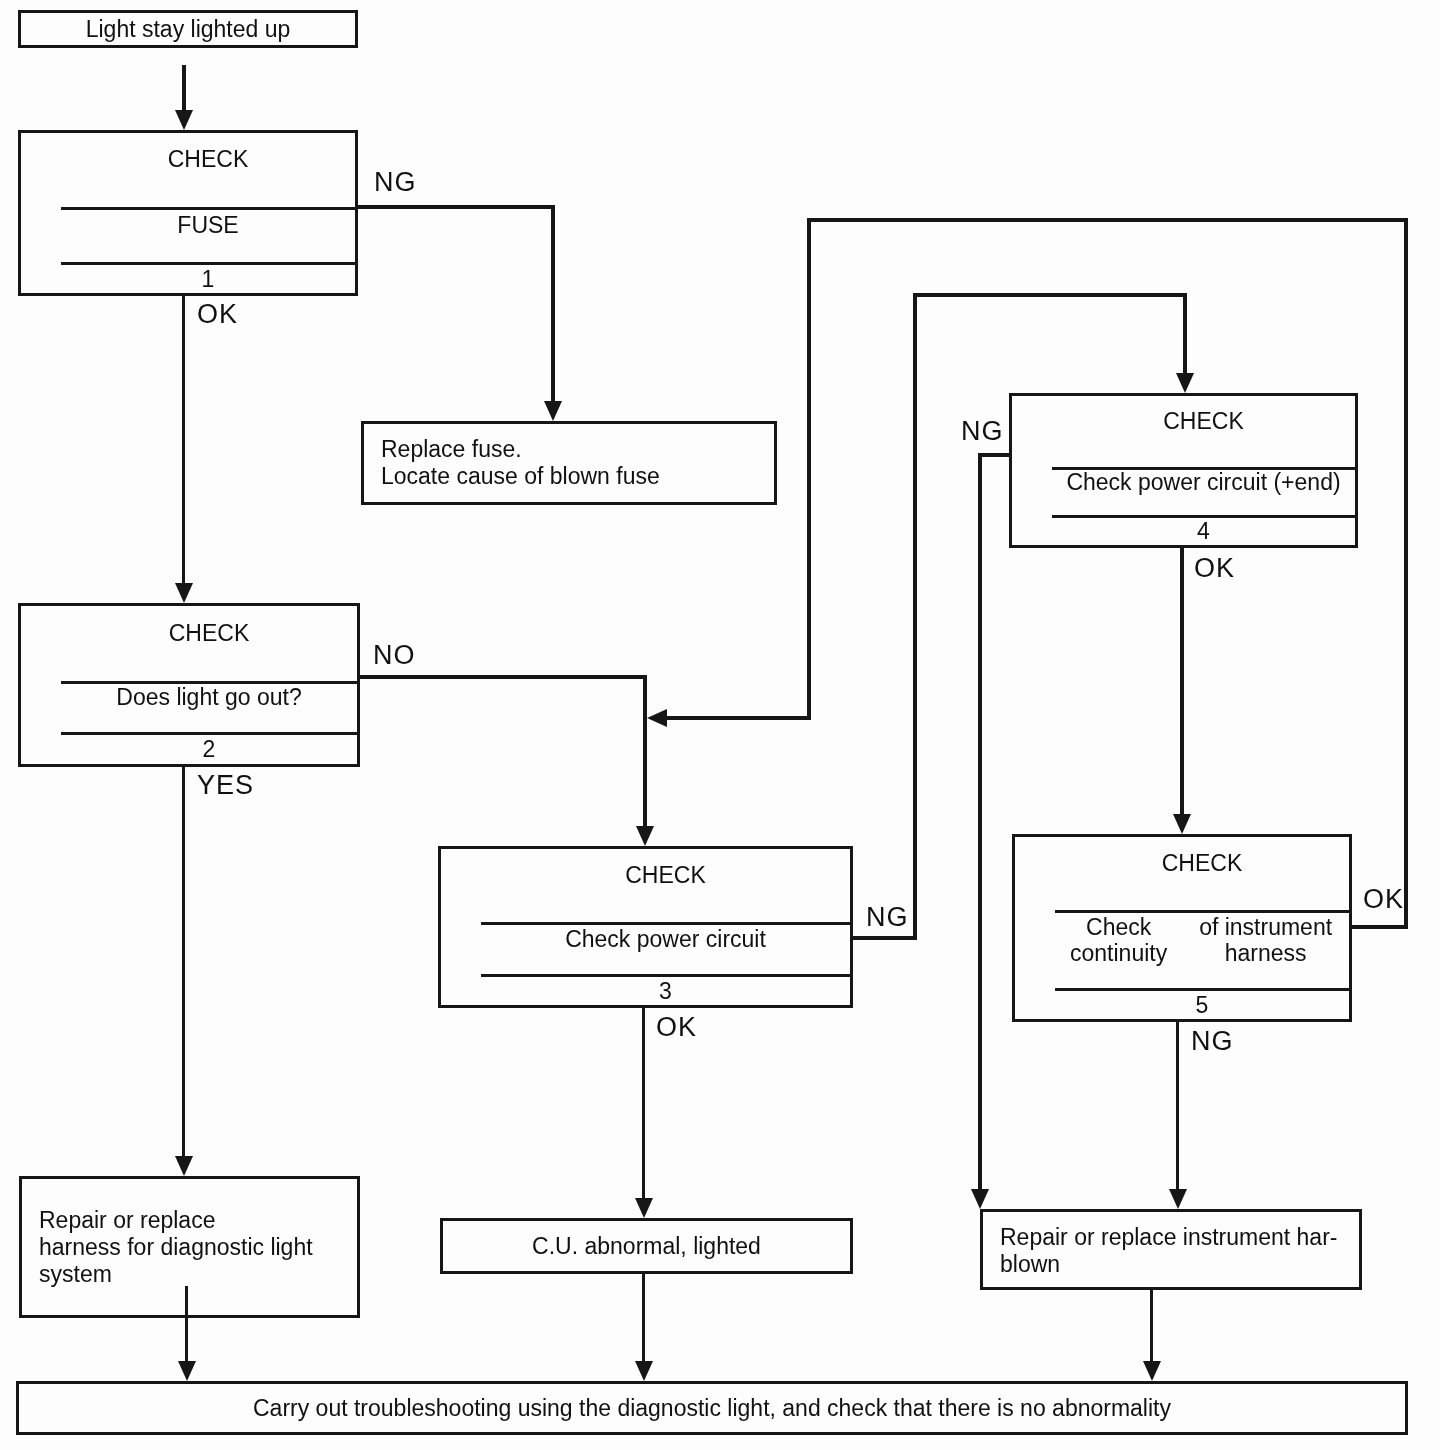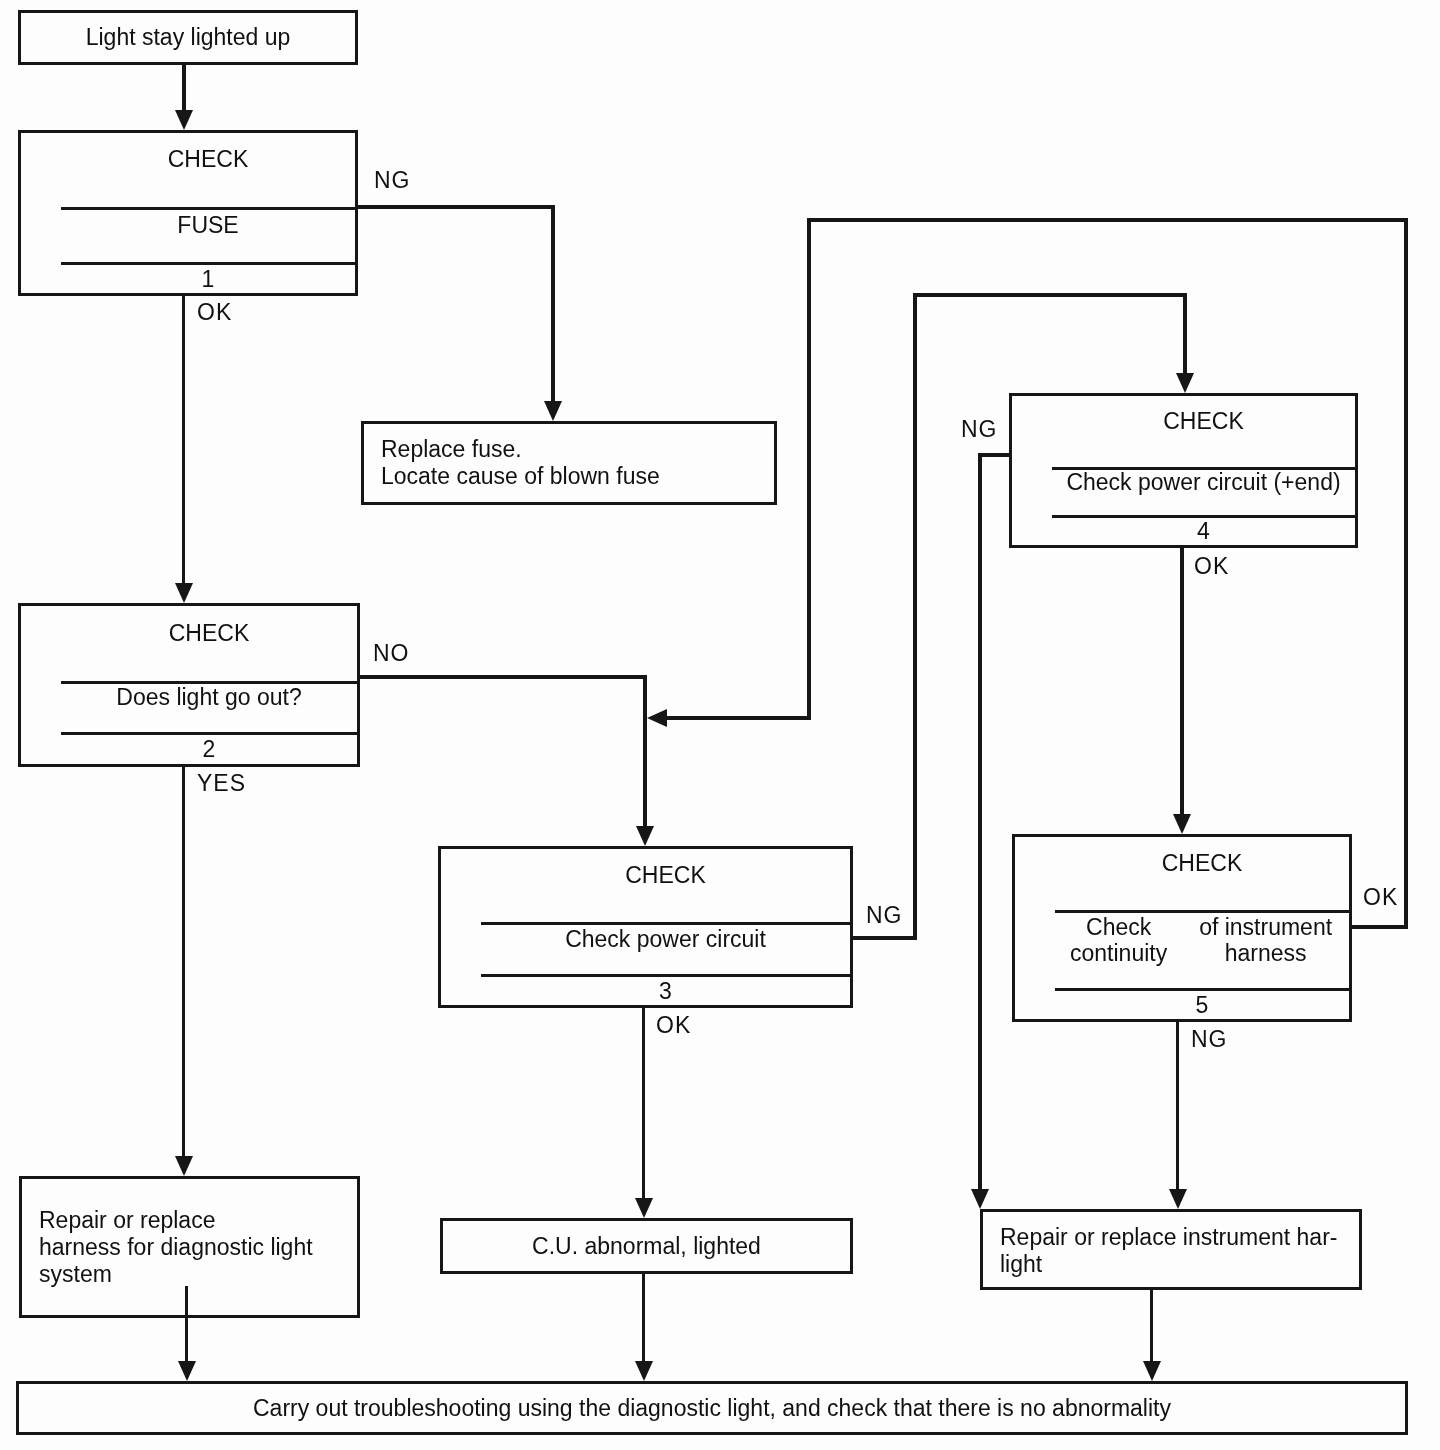--- a/index.html
+++ b/index.html
@@ -24,28 +24,28 @@
   .arrow-down{
     position:absolute;width:0;height:0;
     border-left:9px solid transparent;border-right:9px solid transparent;
     border-top:20px solid #161616;
   }
   .arrow-left{
     position:absolute;width:0;height:0;
     border-top:9px solid transparent;border-bottom:9px solid transparent;
     border-right:20px solid #161616;
   }
-  .edge-label{position:absolute;font-size:23px;font-weight:400;letter-spacing:1px;}
+  .edge-label{position:absolute;font-size:27px;font-weight:400;letter-spacing:1px;}
 </style>
 </head>
 <body>
 
 <div id="stage" style="background: rgb(253, 253, 253);">
 
-  <div class="node centerbox" style="left:18px;top:10px;width:340px;height:55px">
+  <div class="node centerbox" style="left:18px;top:10px;width:340px;height:38px">
     <span>Light stay lighted up</span>
   </div>
 
   <div class="node cbox" style="left:18px;top:130px;width:340px;height:166px;grid-template-rows:53px 55px 1fr">
     <div class="row">CHECK</div>
     <div class="row">FUSE</div>
     <div class="row">1</div>
   </div>
 
   <div class="node textbox" style="left:361px;top:421px;width:416px;height:84px">
@@ -85,21 +85,21 @@
     <div>harness for diagnostic light</div>
     <div>system</div>
   </div>
 
   <div class="node centerbox" style="left:440px;top:1218px;width:413px;height:56px">
     <span>C.U. abnormal, lighted</span>
   </div>
 
   <div class="node textbox" style="left:980px;top:1209px;width:382px;height:81px;justify-content:center;padding-top:9px">
     <div>Repair or replace instrument har-</div>
-    <div>light</div>
+    <div>blown</div>
   </div>
 
   <div class="node centerbox" style="left:16px;top:1381px;width:1392px;height:54px">
     <span>Carry out troubleshooting using the diagnostic light, and check that there is no abnormality</span>
   </div>
 
   <div class="vline" style="left:182px;top:65px;width:4px;height:47px"></div>
   <div class="arrow-down" style="left:175px;top:110px"></div>
 
   <div class="hline" style="left:358px;top:205px;width:197px;height:4px"></div>

